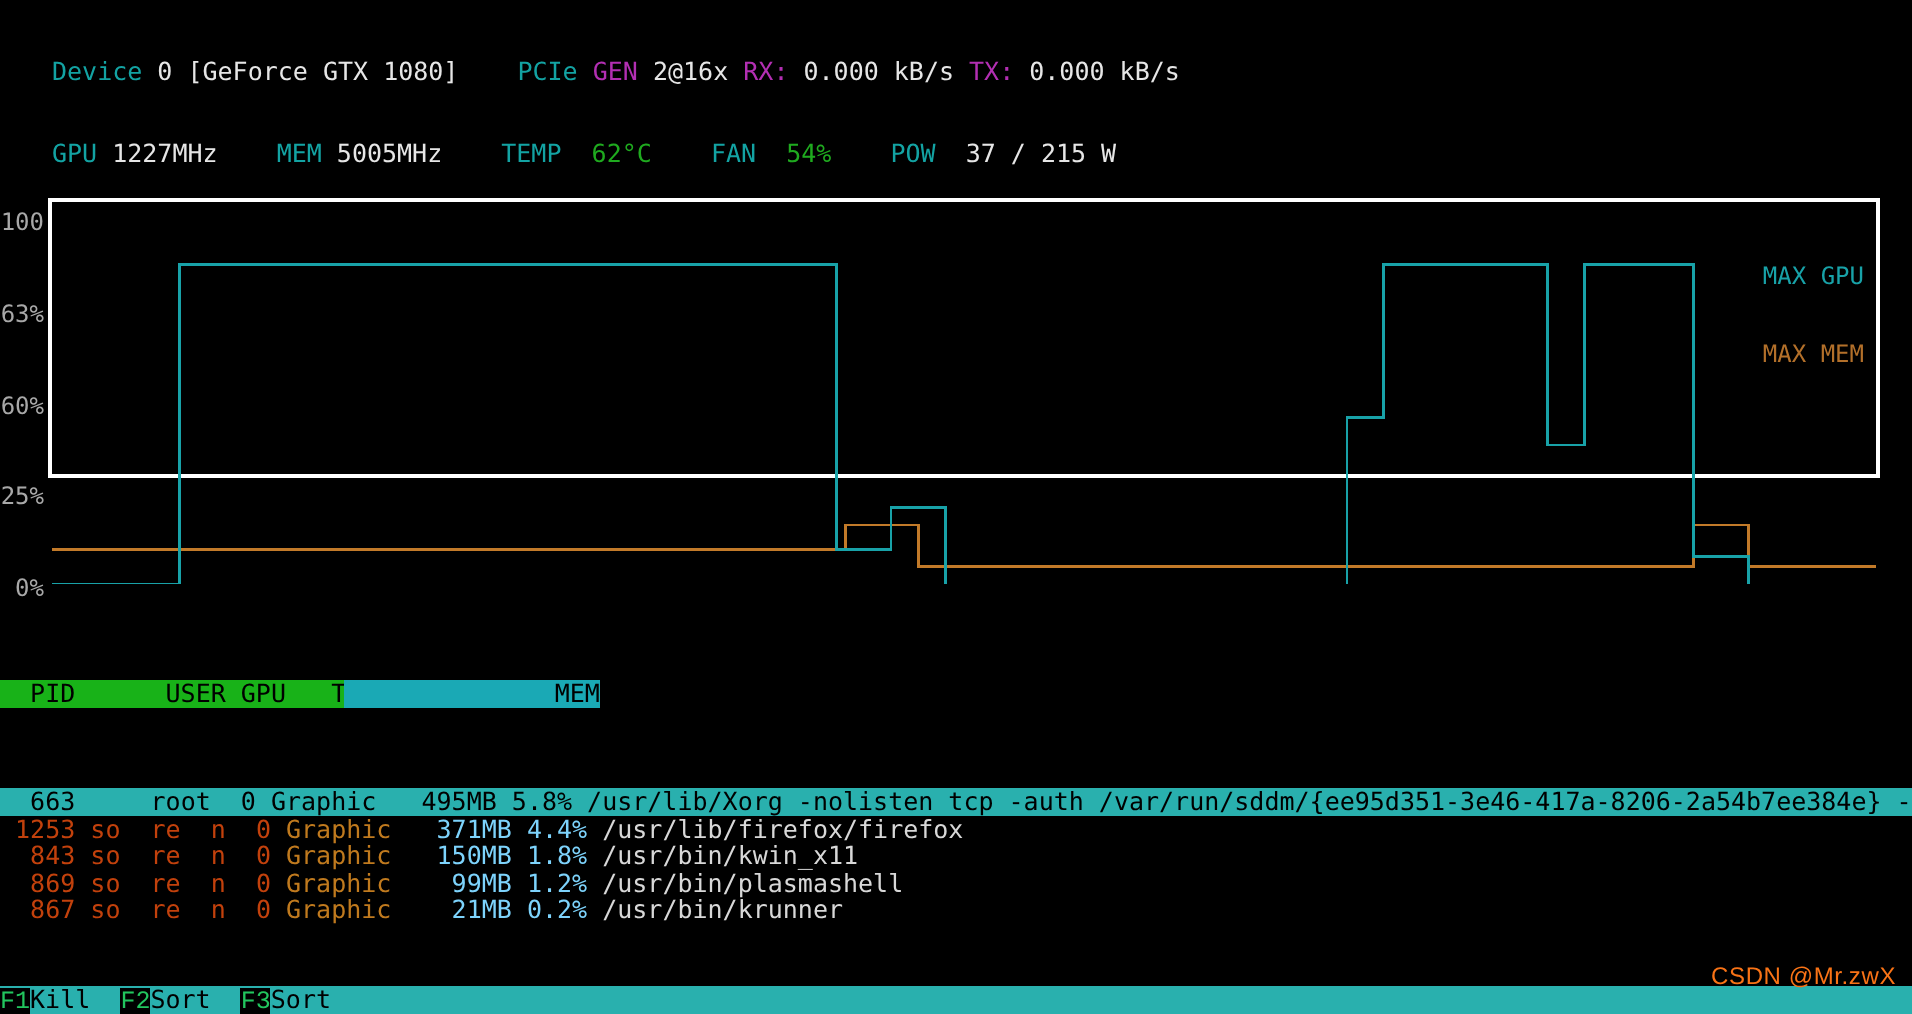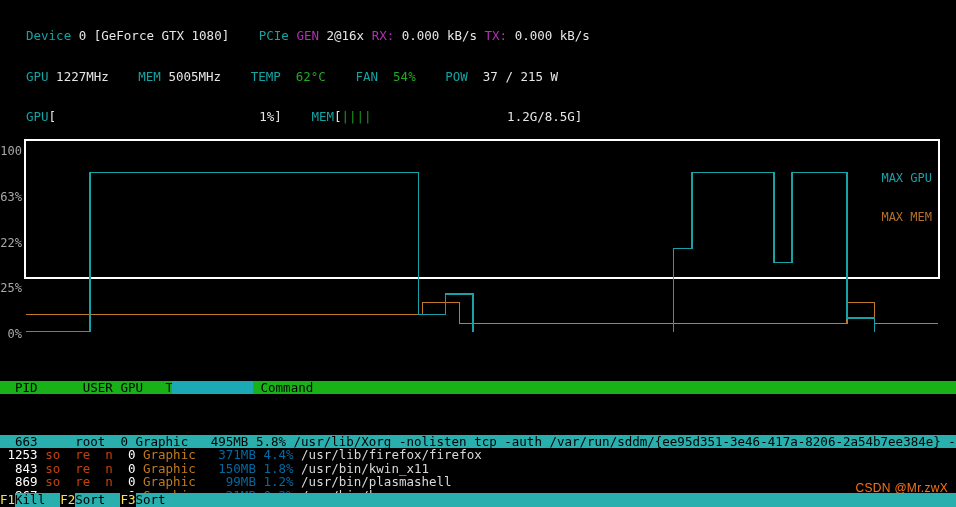--- a/index.html
+++ b/index.html
@@ -102,69 +102,69 @@
   .hdr-teal  { background: #1aa9b5; }
 
   .prow {
     white-space: pre;
     height: 13.5px;
   }
   .prow.sel {
     background: #29b0ae;
     color: #000000;
   }
-  .c-pid   { color: #ffffff; }
+  .c-pid   { color: #c2410c; }
   .c-user  { color: #c2410c; }
   .c-type  { color: #c07a1e; }
-  .c-mem   { color: #0369a1; }
+  .c-mem   { color: #7dd3fc; }
   .c-cmd   { color: #d8d8d8; }
 
   
   #footer {
     position: absolute;
     left: 0;
     bottom: 0;
     width: 956px;
     height: 14px;
     background: #29b0ae;
     white-space: pre;
     font-size: 12.5px;
     line-height: 14px;
     color: #000000;
   }
   .fkey {
     background: #000000;
-    color: #fde047;
+    color: #22c55e;
+    font-family: Liberation Mono, monospace;
   }
   #watermark {
     position: absolute;
     right: 8px;
     bottom: 12px;
     color: #f97316;
     font-family: "Liberation Sans", sans-serif;
     font-size: 12px;
     line-height: 14px;
     letter-spacing: 0.3px;
   }
 </style>
 </head>
 <body>
 
 <div id="header">
   <div id="hdr-l1"><span class="hl">Device</span><span class="hv"> 0 [GeForce GTX 1080] </span><span class="hl">PCIe</span><span class="hv"> </span><span class="hm">GEN</span><span class="hv"> 2@16x </span><span class="hm">RX:</span><span class="hv"> 0.000 kB/s </span><span class="hm">TX:</span><span class="hv"> 0.000 kB/s</span></div>
   <div id="hdr-l2"><span class="hl">GPU</span><span class="hv"> 1227MHz </span><span class="hl">MEM</span><span class="hv"> 5005MHz </span><span class="hl">TEMP</span><span class="hv">  </span><span class="hg">62°C</span><span class="hv"> </span><span class="hl">FAN</span><span class="hv">  </span><span class="hg">54%</span><span class="hv"> </span><span class="hl">POW</span><span class="hv">  37 / 215 W</span></div>
-  <div id="hdr-l3"><span class="hl">GPU</span><span class="hv">[</span><span class="hv">                           1%]</span><span class="hl"> MEM</span><span class="hv">[</span><span class="bar-fill">||||</span><span class="hv">                  1.2G/8.5G]</span></div>
 </div>
 
 <div id="graph-wrap">
 
   <div id="graph-axis">
     <span style="top:6px">100</span>
     <span style="top:52px">63%</span>
-    <span style="top:98px">22%</span>
+    <span style="top:98px">60%</span>
     <span style="top:143px">25%</span>
     <span style="top:189px">0%</span>
   </div>
 
   <div id="plot">
     <svg id="plot-svg" width="912" height="191" viewBox="0 0 912 191" preserveAspectRatio="none">
       <polyline id="series-mem" fill="none" stroke="#c27a29" stroke-width="1.4" shape-rendering="crispEdges" points="0.0,173.6 396.7,173.6 396.7,161.5 433.2,161.5 433.2,182.3 820.8,182.3 820.8,161.5 848.2,161.5 848.2,182.3 912.0,182.3"></polyline>
       <polyline id="series-gpu" fill="none" stroke="#18a2a8" stroke-width="1.4" shape-rendering="crispEdges" points="0.0,191.0 63.8,191.0 63.8,31.3 392.2,31.3 392.2,173.6 419.5,173.6 419.5,152.8 446.9,152.8 446.9,197.9 647.5,197.9 647.5,107.7 665.8,107.7 665.8,31.3 747.8,31.3 747.8,121.5 766.1,121.5 766.1,31.3 820.8,31.3 820.8,177.1 848.2,177.1 848.2,197.9 912.0,197.9"></polyline>
     </svg>
     <div id="legend">
@@ -172,21 +172,20 @@
       <div class="lg-mem">MAX MEM</div>
     </div>
   </div>
 </div>
 
 <div id="proc">
 
   <div id="proc-header">
     <div class="hdr-seg hdr-green" style="left:0px;">  PID      USER GPU   TYPE</div>
     <div class="hdr-seg hdr-teal" style="left:172px;">              MEM</div>
-    <div class="hdr-seg hdr-green" style="left:253px; right:0;"> Command</div>
   </div>
 
   <div id="proc-rows"><div class="prow sel"><span>  663</span><span>     root</span><span>  0</span><span> Graphic</span><span>   495MB</span><span> 5.8%</span><span> /usr/lib/Xorg -nolisten tcp -auth /var/run/sddm/{ee95d351-3e46-417a-8206-2a54b7ee384e} -background none -noreset -di</span></div><div class="prow"><span class="c-pid"> 1253</span><span class="c-user"> so  re  n</span><span class="c-pid">  0</span><span class="c-type"> Graphic</span><span class="c-mem">   371MB</span><span class="c-mem"> 4.4%</span><span class="c-cmd"> /usr/lib/firefox/firefox</span></div><div class="prow"><span class="c-pid">  843</span><span class="c-user"> so  re  n</span><span class="c-pid">  0</span><span class="c-type"> Graphic</span><span class="c-mem">   150MB</span><span class="c-mem"> 1.8%</span><span class="c-cmd"> /usr/bin/kwin_x11</span></div><div class="prow"><span class="c-pid">  869</span><span class="c-user"> so  re  n</span><span class="c-pid">  0</span><span class="c-type"> Graphic</span><span class="c-mem">    99MB</span><span class="c-mem"> 1.2%</span><span class="c-cmd"> /usr/bin/plasmashell</span></div><div class="prow"><span class="c-pid">  867</span><span class="c-user"> so  re  n</span><span class="c-pid">  0</span><span class="c-type"> Graphic</span><span class="c-mem">    21MB</span><span class="c-mem"> 0.2%</span><span class="c-cmd"> /usr/bin/krunner</span></div></div>
 </div>
 
 <div id="footer"><span class="fkey">F1</span><span>Kill</span><span>  </span><span class="fkey">F2</span><span>Sort</span><span>  </span><span class="fkey">F3</span><span>Sort</span></div>
 
 <div id="watermark">CSDN @Mr.zwX</div>
 
 </body></html>

